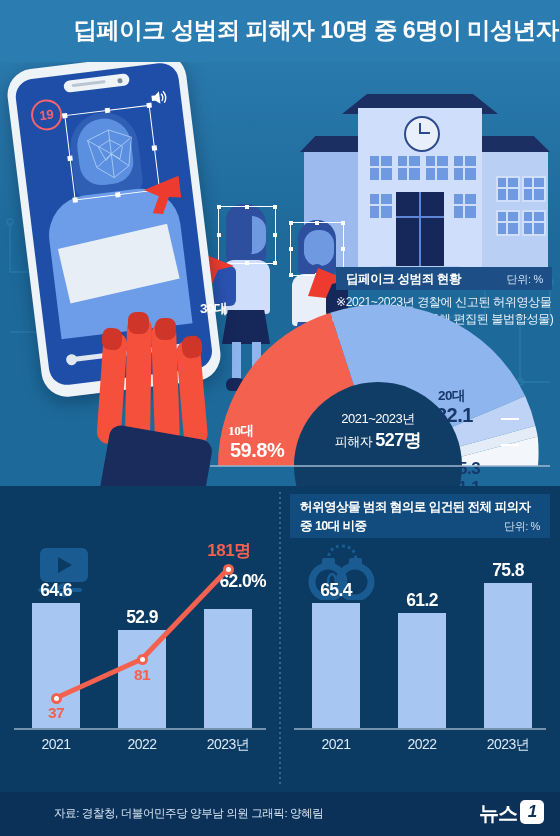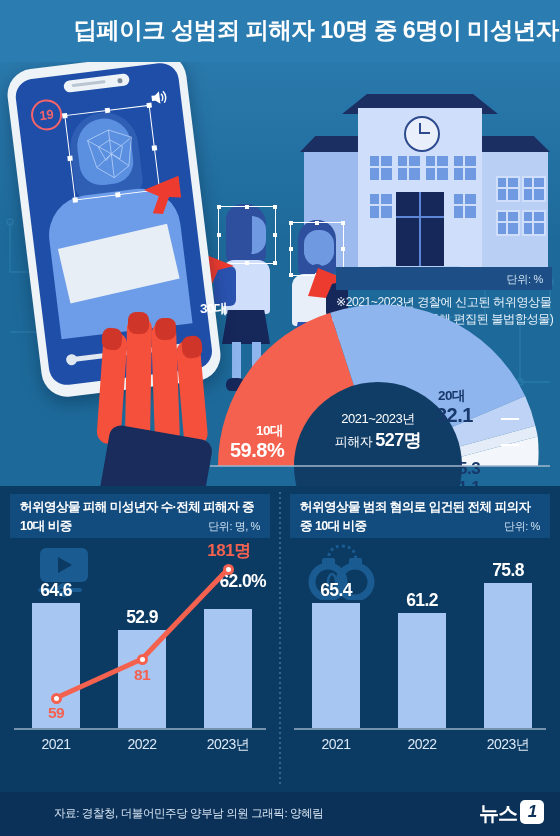--- a/index.html
+++ b/index.html
@@ -368,20 +368,21 @@
       <div class="finger" style="left:30px;top:2px;width:25px;height:128px;transform:rotate(1deg);"></div>
       <div class="nail" style="left:32px;top:-2px;width:21px;height:22px;"></div>
       <div class="finger" style="left:57px;top:8px;width:25px;height:124px;transform:rotate(-2deg);"></div>
       <div class="nail" style="left:59px;top:4px;width:21px;height:22px;transform:rotate(-2deg);"></div>
       <div class="finger" style="left:84px;top:26px;width:24px;height:106px;transform:rotate(-5deg);"></div>
       <div class="nail" style="left:86px;top:22px;width:20px;height:22px;transform:rotate(-5deg);"></div>
       <div class="wrist"></div>
     </div>
 
     <div class="note-head">
+      <div class="t">딥페이크 성범죄 현황</div>
       <div class="u">단위: %</div>
     </div>
     <div class="note-body">
       <div>※2021~2023년 경찰에 신고된 허위영상물</div>
       <div>(딥페이크 범죄를 통해 편집된 불법합성물)</div>
       <div> 피해자 기준</div>
     </div>
   </div>
 
   <div class="donut-wrap">
@@ -391,21 +392,21 @@
 
       <path d="M 130.25,12.76 A 160,160 0 0 1 325.19,95.93 L 245.01,130.09 A 84,84 0 0 0 155.17,89.15 Z" fill="#8fb5ef"></path>
 
       <path d="M 325.19,95.93 A 160,160 0 0 1 335.30,125.74 L 254.29,147.90 A 84,84 0 0 0 245.01,130.09 Z" fill="#bed3f5"></path>
 
       <path d="M 335.30,125.74 A 160,160 0 0 1 337.74,136.50 L 256.36,158.03 A 84,84 0 0 0 254.29,147.90 Z" fill="#e4ecf8"></path>
       <path d="M 337.74,136.50 A 160,160 0 0 1 338,166 L 262,166 A 84,84 0 0 0 256.36,158.03 Z" fill="#f3f7fc"></path>
       <circle cx="178" cy="166" r="84" fill="#103d66"></circle>
     </svg>
 
-    <div class="d-lbl d-10-n" style="left:56px;top:76px;">10대</div>
+    <div class="d-lbl d-10-n" style="left:28px;top:76px;font-family:Liberation Serif, serif;">10대</div>
     <div class="d-lbl d-10-v" style="left:30px;top:93px;">59.8%</div>
 
     <div class="d-lbl d-20-n" style="left:238px;top:41px;">20대</div>
     <div class="d-lbl d-20-v" style="left:236px;top:58px;">32.1</div>
 
     <div class="d-lbl d-30-v" style="left:258px;top:113px;">5.3</div>
     <div class="d-lbl d-40-v" style="left:258px;top:132px;">1.1</div>
 
     <div class="leader" style="left:301px;top:118px;width:18px;"></div>
     <div class="leader" style="left:301px;top:144px;width:18px;"></div>
@@ -414,24 +415,20 @@
     <div class="d-center" style="left:108px;top:110px;width:140px;">
       <div class="l1">2021~2023년</div>
       <div class="l2"><span>피해자 </span><b>527명</b></div>
     </div>
   </div>
   <div class="baseline"></div>
 
   <div class="bottom">
 
     <div class="panel left">
-      <div class="p-head">
-        <div class="t">허위영상물 피해 미성년자 수·전체 피해자 중 10대 비중</div>
-        <div class="u">단위: 명, %</div>
-      </div>
 
       <svg class="p-icon" style="left:38px;top:60px;width:56px;height:52px;" viewBox="0 0 56 52">
         <rect x="2" y="2" width="48" height="34" rx="6" fill="#1a5c91"></rect>
         <path d="M20,11 L34,19 L20,27 Z" fill="#0b3a63"></path>
         <rect x="0" y="42" width="44" height="4" rx="2" fill="#1a5c91"></rect>
         <circle cx="26" cy="44" r="7" fill="#1a5c91"></circle>
         <path d="M22,44 L30,44" stroke="#0b3a63" stroke-width="2"></path>
       </svg>
 
       <div class="chart-area">
@@ -445,21 +442,21 @@
         <div class="bar-val" style="left:104px;top:69px;width:76px;">52.9</div>
         <div class="bar-val" style="left:190px;top:33px;width:76px;text-align:right;">62.0%</div>
 
         <svg style="position:absolute;left:0;top:0;width:280px;height:200px;" viewBox="0 0 280 200">
           <polyline points="56,160 142,121 228,31" fill="none" stroke="#f4614f" stroke-width="5" stroke-linejoin="round" stroke-linecap="round"></polyline>
         </svg>
         <div class="pt" style="left:50.5px;top:154.5px;"></div>
         <div class="pt" style="left:136.5px;top:115.5px;"></div>
         <div class="pt" style="left:222.5px;top:25.5px;"></div>
 
-        <div class="pt-val" style="left:26px;top:166px;width:60px;">59</div>
+        <div class="pt-val" style="left:26px;top:166px;width:60px;">37</div>
         <div class="pt-val" style="left:112px;top:128px;width:60px;">81</div>
         <div class="pt-val big" style="left:194px;top:1px;width:70px;">181명</div>
 
         <div class="xlab" style="left:18px;top:198px;width:76px;">2021</div>
         <div class="xlab" style="left:104px;top:198px;width:76px;">2022</div>
         <div class="xlab" style="left:190px;top:198px;width:76px;">2023년</div>
       </div>
     </div>
 
     <div class="panel right">

